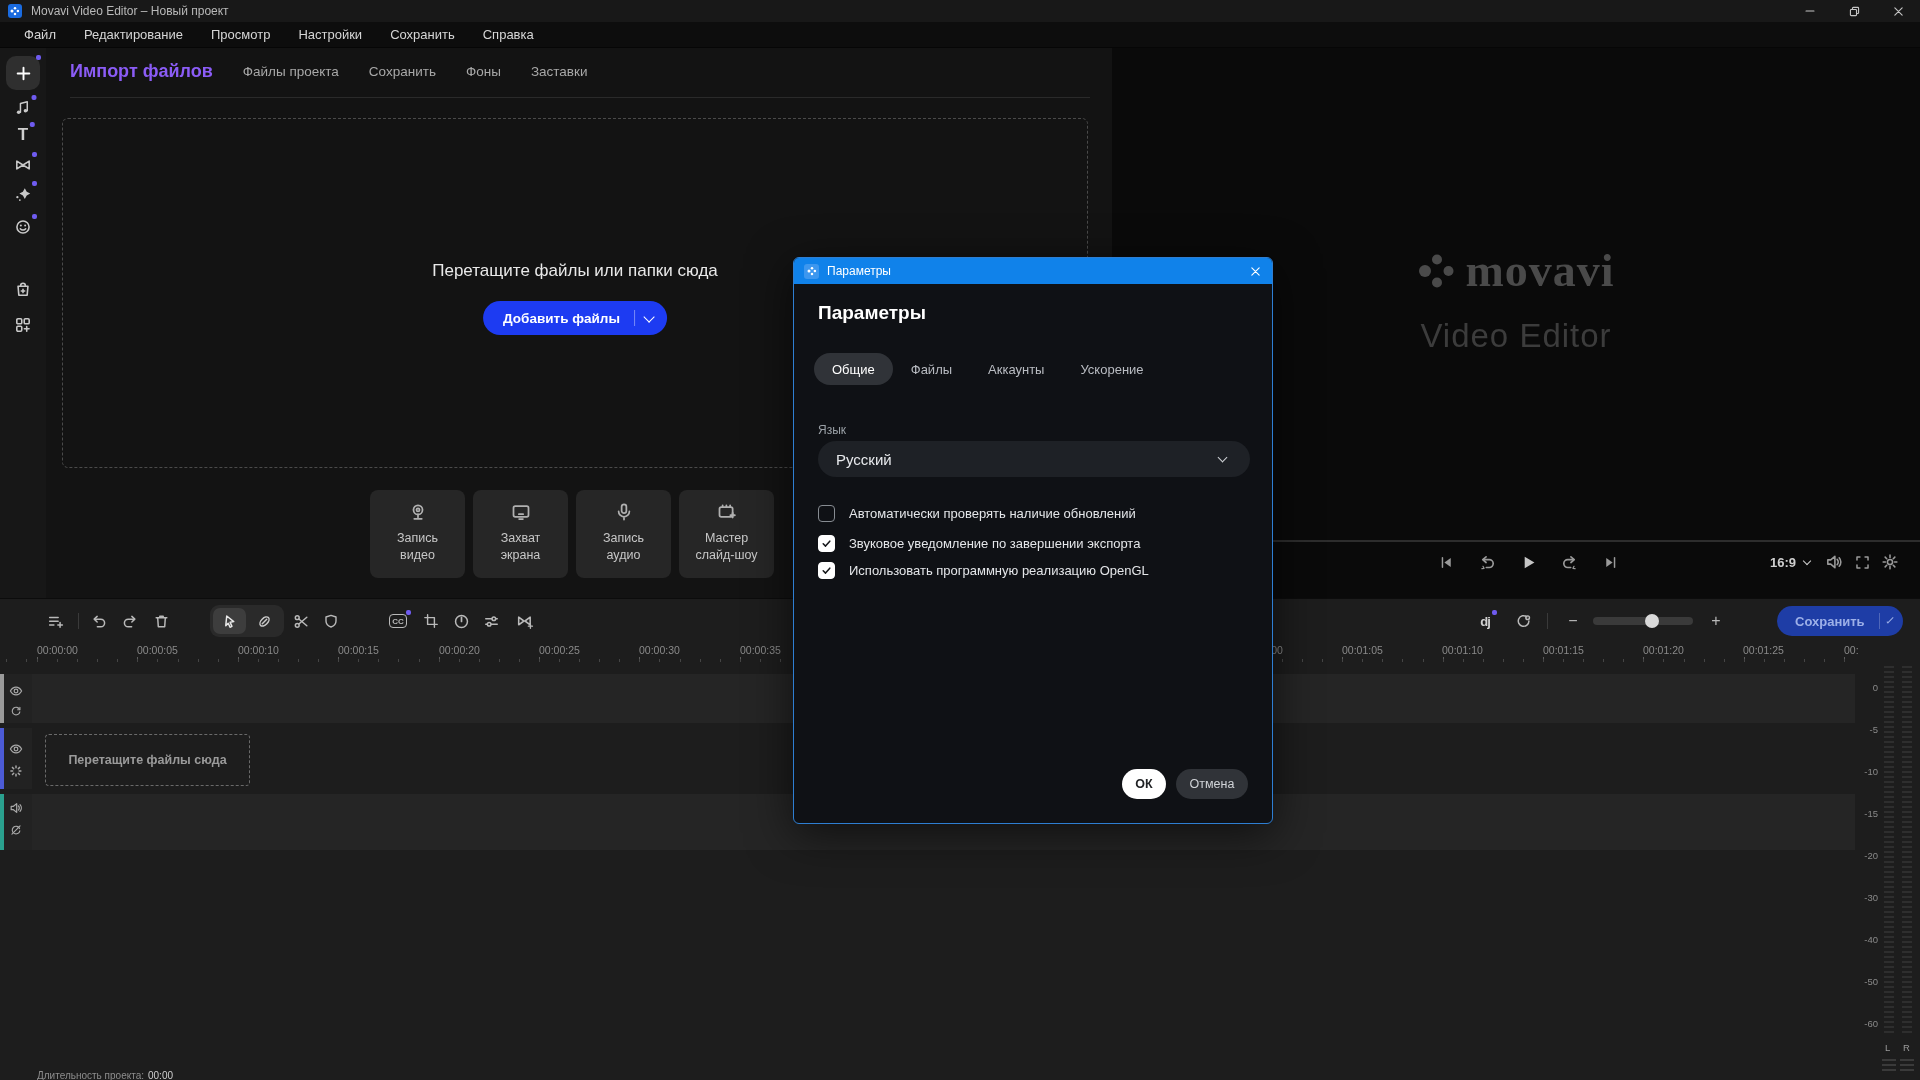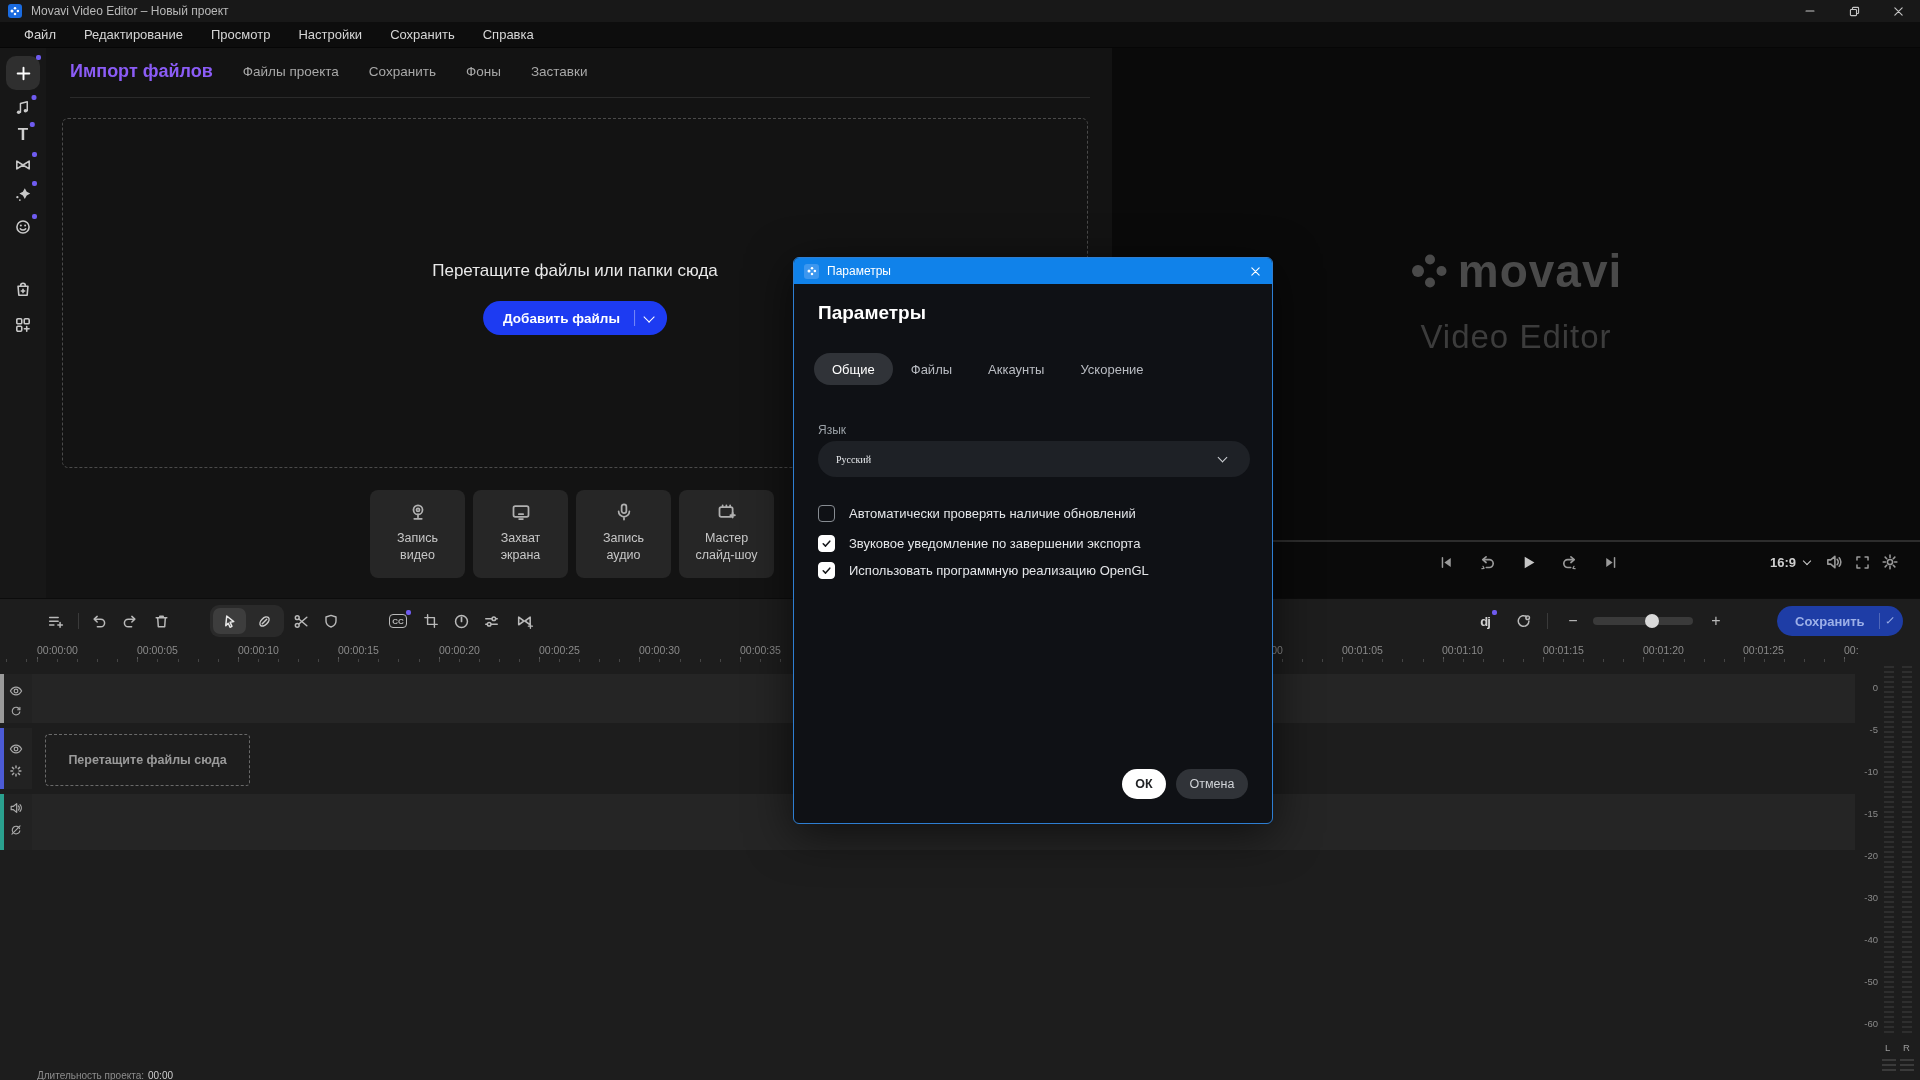--- a/index.html
+++ b/index.html
@@ -48,21 +48,21 @@
     transform:rotate(45deg); margin:-3px 8px 0 2px; }
 
   #cards { position:absolute; left:324px; top:442px; display:flex; gap:8px; }
   .card { width:95px; height:88px; background:#262626; border-radius:8px; color:#c7c7c7;
     display:flex; flex-direction:column; align-items:center; padding-top:12px; }
   .card .cic { color:#b0b0b0; margin-bottom:8px; }
   .card .cl { font-size:12.5px; line-height:17px; text-align:center; }
 
   #preview { position:absolute; left:1112px; top:0; width:808px; height:550px; background:#0a0a0a; }
   #logo { position:absolute; left:0; right:0; top:196px; display:flex; flex-direction:column; align-items:center; }
-  #logo-row { display:flex; align-items:center; gap:8px; color:#4a4a4a; }
+  #logo-row { display:flex; align-items:center; gap:8px; color:#4a4a4a;font-family:Liberation Serif, serif; }
   #logo-title { font-size:46px; font-weight:bold; letter-spacing:1px; color:#4a4a4a; }
   #logo-sub { font-size:33px; font-weight:300; color:#3c3c3c; margin-top:20px; letter-spacing:1px; }
   #seek-bar { position:absolute; left:0; top:492px; width:808px; height:2px; background:#2d2d2d; }
   #pb-left { position:absolute; left:322px; top:502px; display:flex; gap:17px; align-items:center; color:#9a9a9a; }
   #pb-right { position:absolute; right:18px; top:502px; display:flex; gap:4px; align-items:center; color:#9a9a9a; }
   #aspect { display:flex; align-items:center; gap:6px; color:#cfcfcf; font-weight:bold; font-size:13px; }
   .pbtn { display:flex; align-items:center; justify-content:center; width:24px; height:24px; }
 
   
   #timeline { position:absolute; left:0; top:598px; width:1920px; height:482px; background:#1d1d1d;
@@ -124,21 +124,21 @@
   #dlg-title { font-size:12px; color:#fff; margin-left:8px; }
   #dlg-close { margin-left:auto; color:#fff; display:flex; }
   #dlg-heading { position:absolute; left:24px; top:44px; font-size:19px; font-weight:bold; color:#fff; }
   #dlg-tabs { position:absolute; left:20px; top:95px; display:flex; align-items:center; }
   .dtab { height:32px; border-radius:16px; padding:0 18px; display:flex; align-items:center;
     font-size:13px; color:#b9bcc2; }
   .dtab.active { background:#303338; color:#fff; }
   #lang-label { position:absolute; left:24px; top:165px; font-size:12px; color:#9aa0a6; }
   #lang-select { position:absolute; left:24px; top:183px; width:432px; height:36px; background:#1e2126;
     border-radius:18px; display:flex; align-items:center; padding:0 16px 0 18px; }
-  #lang-value { font-size:10px; color:#e8eaed;font-family:Liberation Serif, serif; }
+  #lang-value { font-size:15px; color:#e8eaed; }
   #lang-select .chev { margin-left:auto; color:#cfd2d6; }
   .cbrow { position:absolute; left:24px; display:flex; align-items:center; gap:14px; }
   .cbox { width:17px; height:17px; border-radius:4px; border:1.5px solid #878c92; color:transparent;
     display:flex; align-items:center; justify-content:center; flex:none; }
   .cbrow.checked .cbox { background:#fff; border-color:#fff; color:#15171a; }
   .cblabel { font-size:13px; color:#e4e6e9; }
   #dlg-footer { position:absolute; right:24px; top:511px; display:flex; gap:10px; }
   .dbtn { height:30px; border-radius:15px; display:flex; align-items:center; justify-content:center;
     font-size:12.5px; }
   #ok-btn { width:44px; background:#fff; color:#202225; font-weight:bold; }

